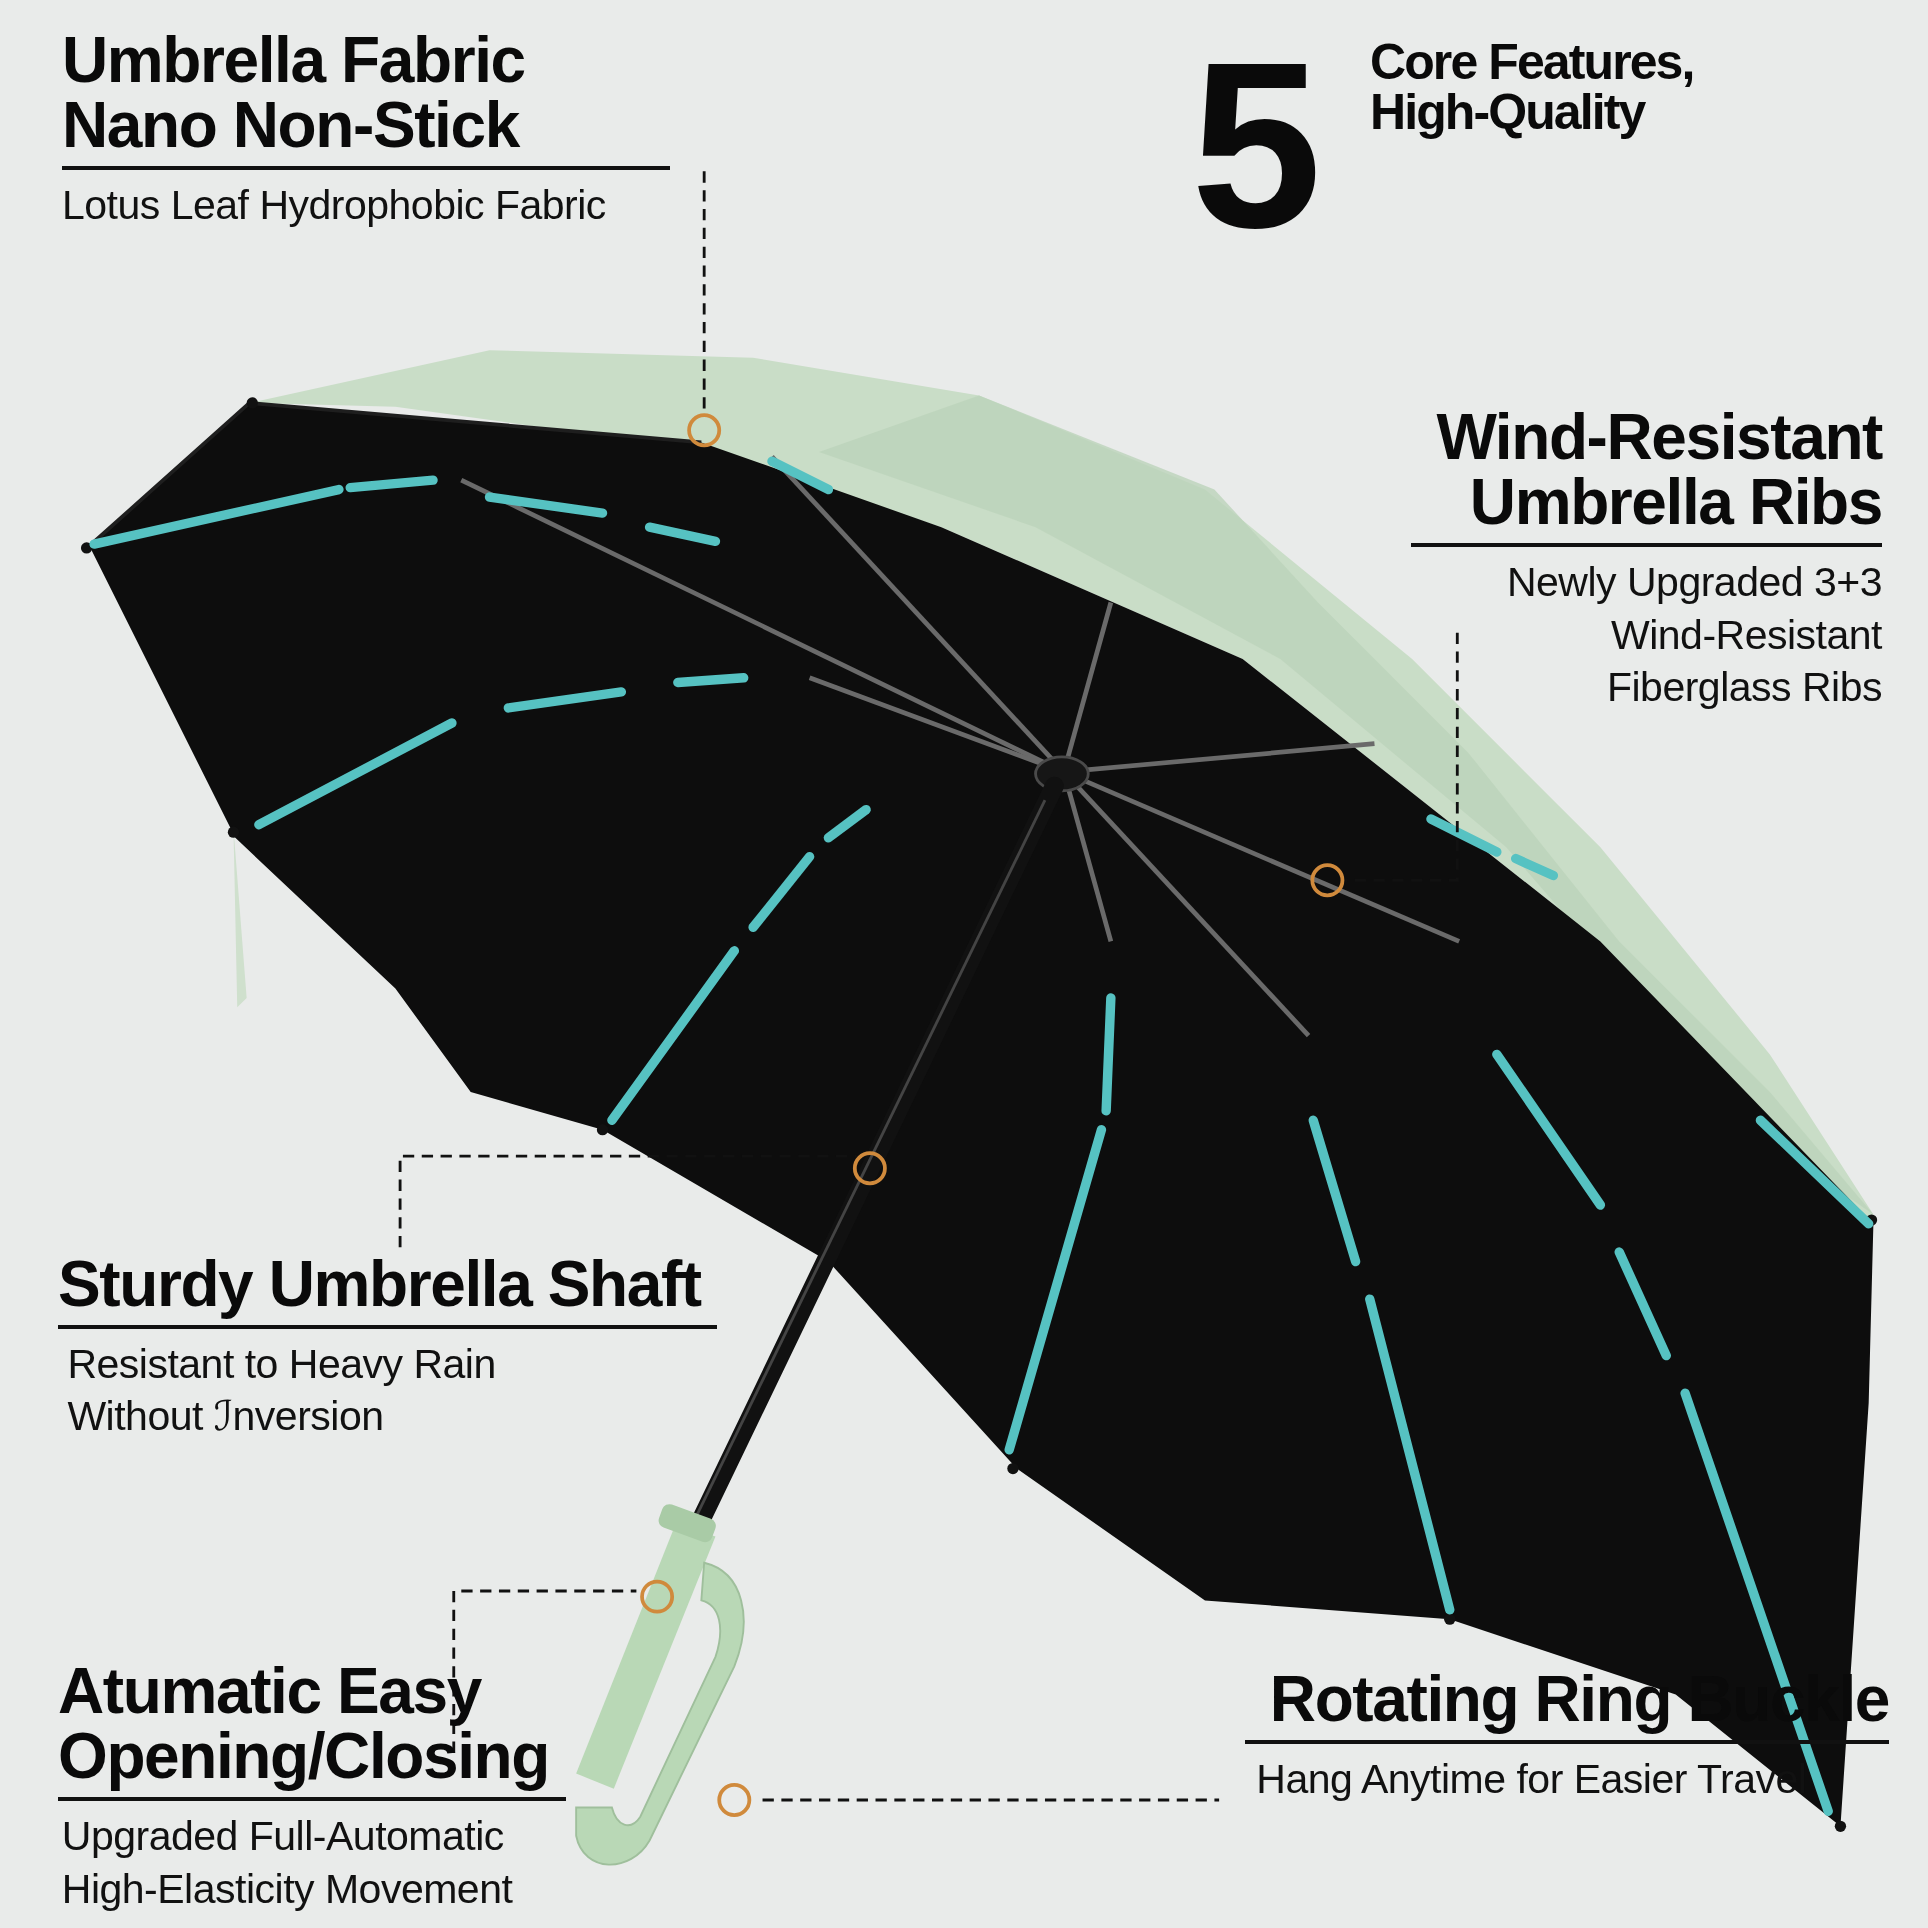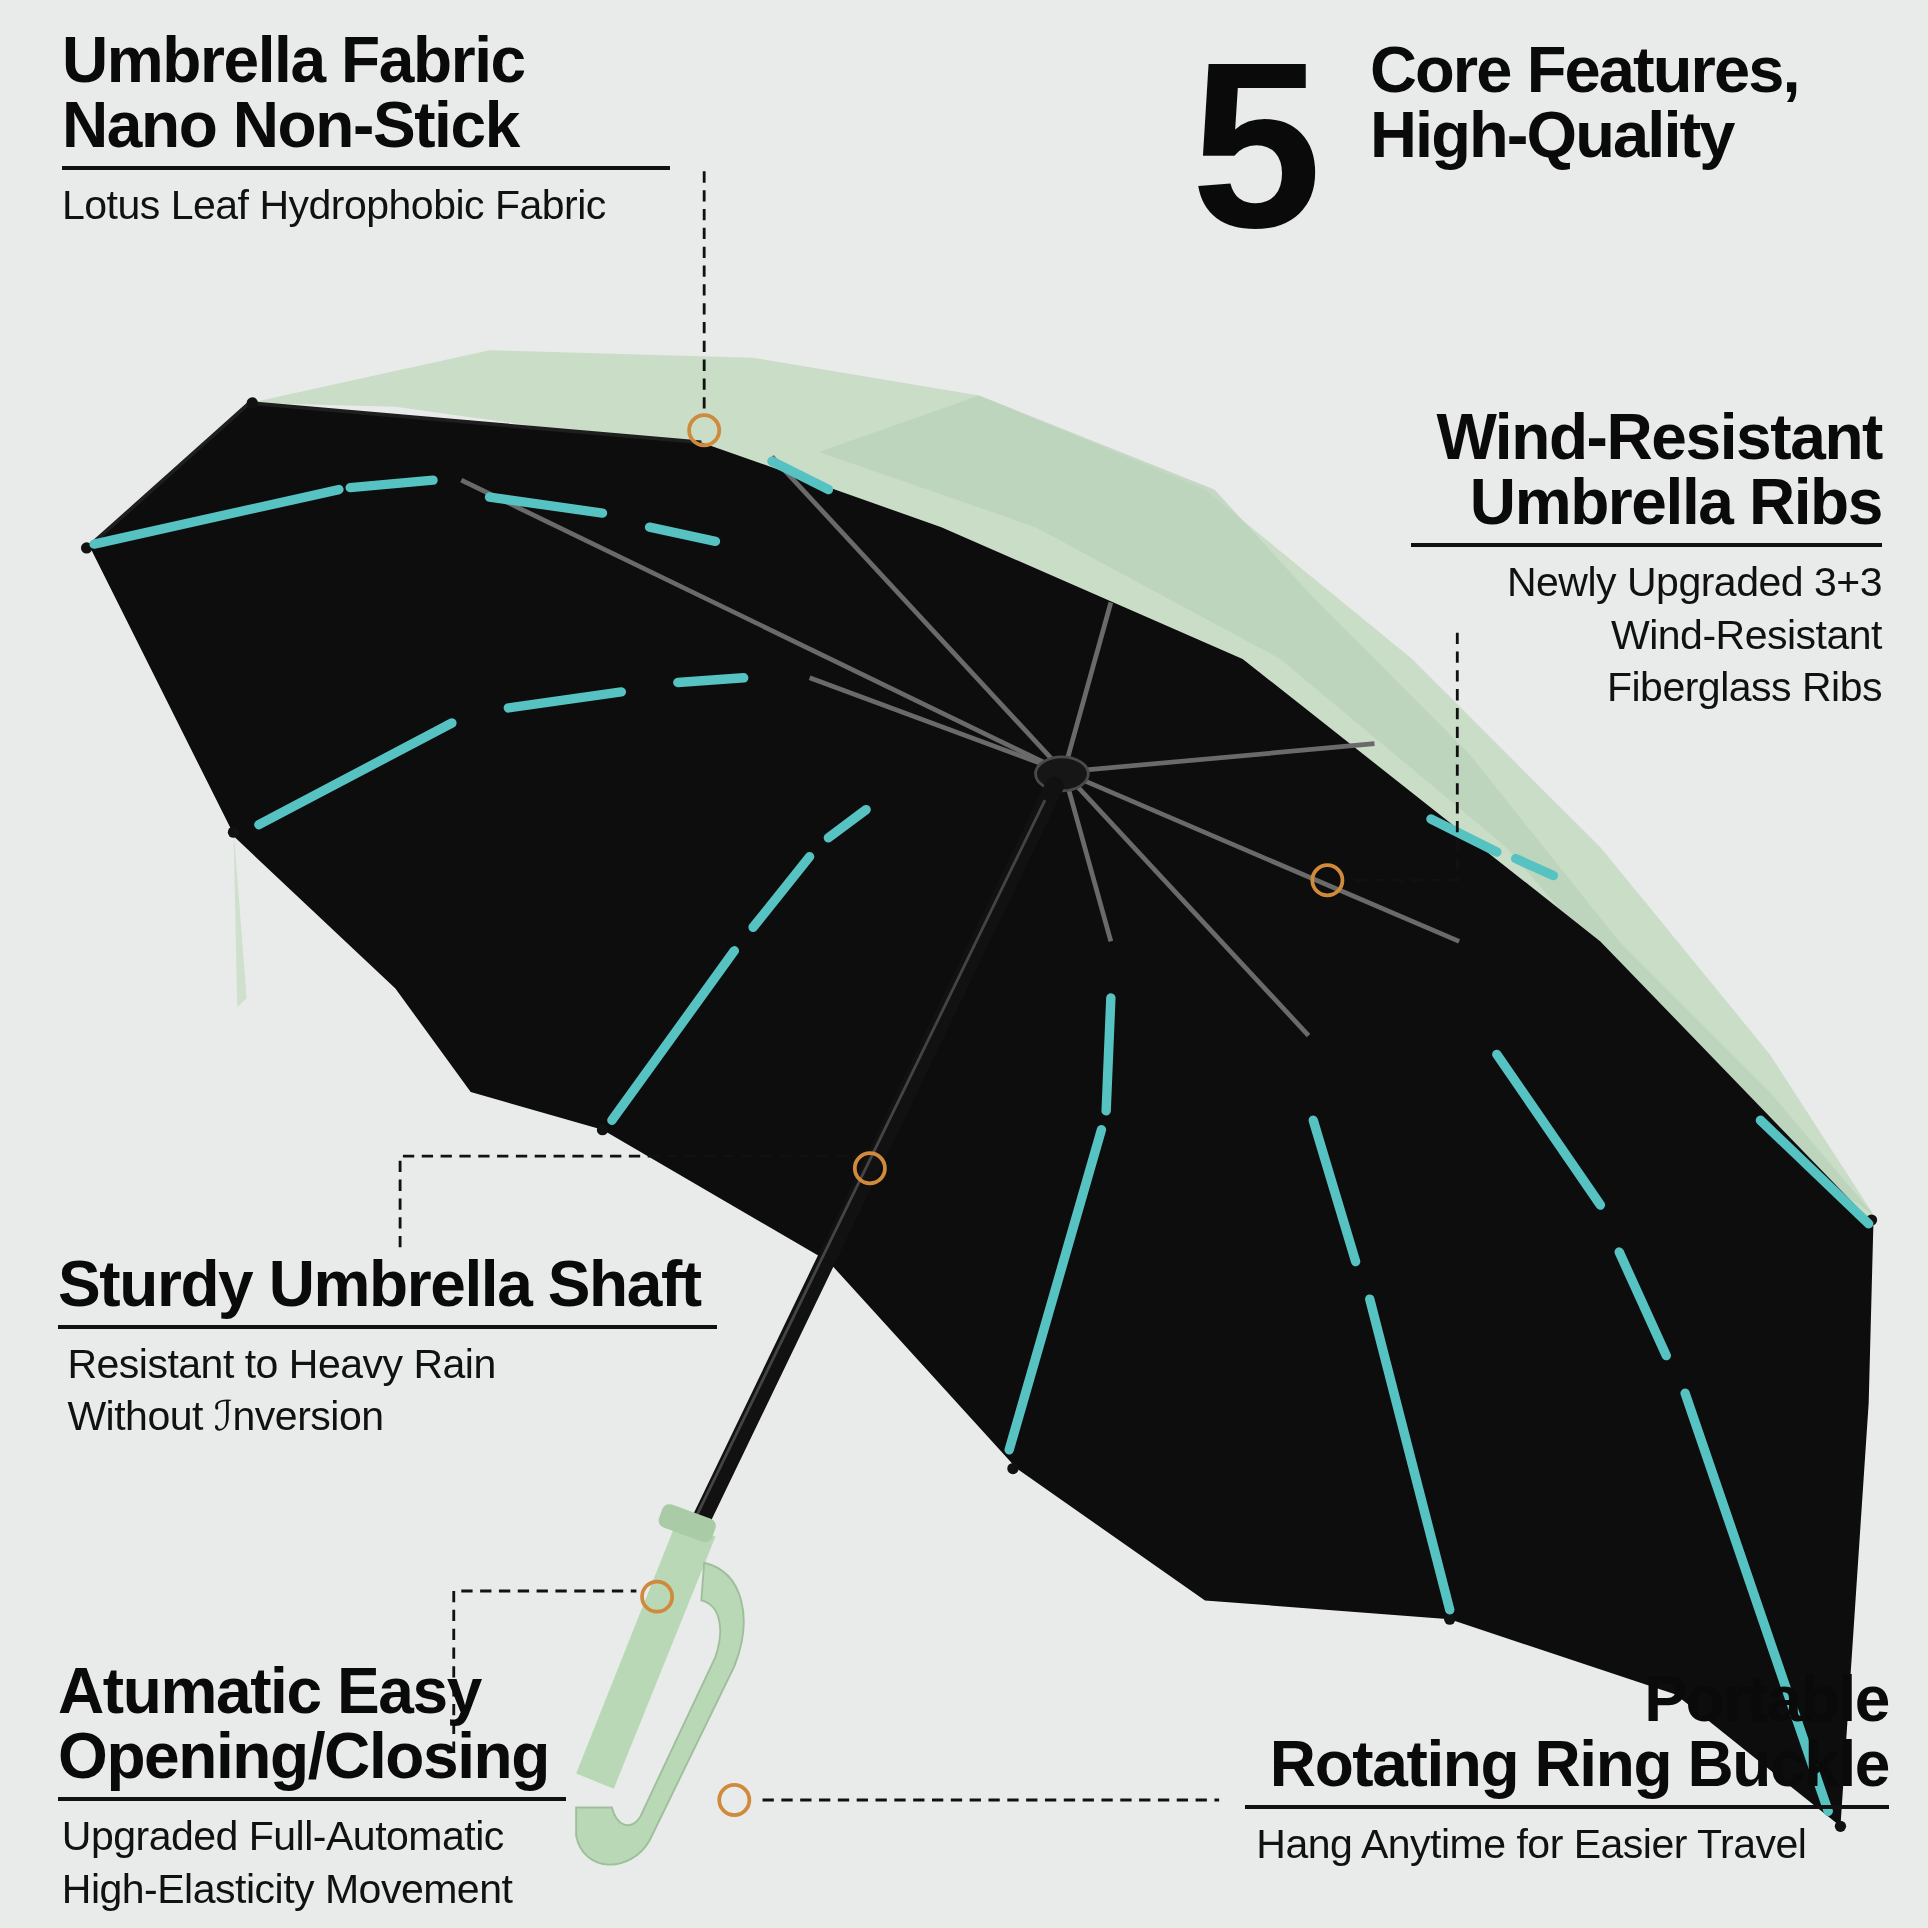--- a/index.html
+++ b/index.html
@@ -26,21 +26,21 @@
   .line { display: block; white-space: nowrap; }
 
   
   .headline { position: absolute; left: 1191px; top: 28px; }
   .big5 {
     position: absolute; left: 0; top: 0;
     font-size: 235px; font-weight: 700; line-height: 1; letter-spacing: -3.8px;
   }
   .headline-text {
     position: absolute; left: 179px; top: 9.4px;
-    font-size: 65px; font-weight: 700; line-height: 1.0; letter-spacing: -1.9px;
+    font-size: 50px; font-weight: 700; line-height: 1.0; letter-spacing: -1.9px;
   }
 </style>
 </head>
 <body>
 
 <div class="stage">
 
   <svg class="art" width="1928" height="1928" viewBox="0 0 2048 2048">
 
     <path d="M265 428 L520 372 L800 380 L1040 420 L1280 520 L1500 700 L1700 900 L1880 1120 L1990 1290 L1985 1305 L1700 1000 L1320 700 L1000 560 L760 480 L420 432 Z" fill="#c9ddc7"></path>
@@ -175,21 +175,20 @@
     </h2>
     <div class="rule"></div>
     <p class="sub" style="padding-left:3.8px;">
       <span class="line">Upgraded Full-Automatic</span>
       <span class="line">High-Elasticity Movement</span>
     </p>
   </div>
 
   <div class="block right" style="left:1245px; top:1667px; width:644px;">
     <h2 class="title">
-      <span class="line">Portable</span>
       <span class="line">Rotating Ring Buckle</span>
     </h2>
     <div class="rule"></div>
     <p class="sub" style="text-align:left; padding-left:11.3px;">
       <span class="line">Hang Anytime for Easier Travel</span>
     </p>
   </div>
 
 </div>
 

